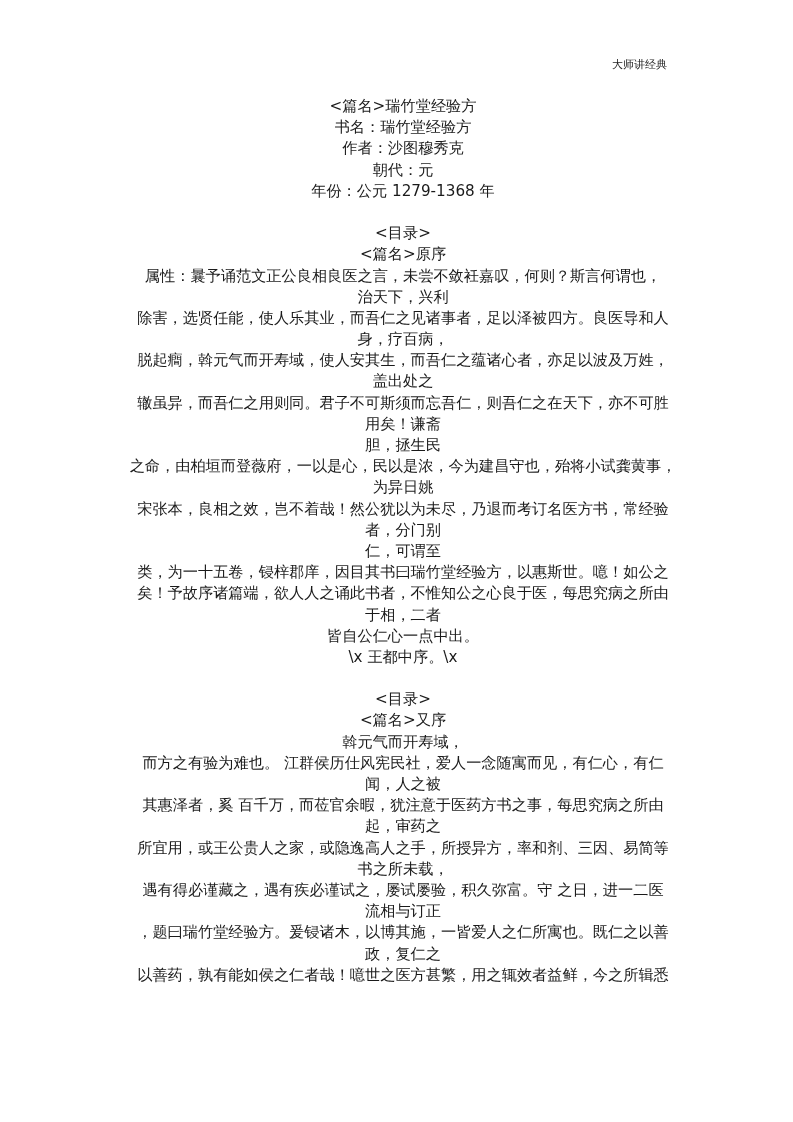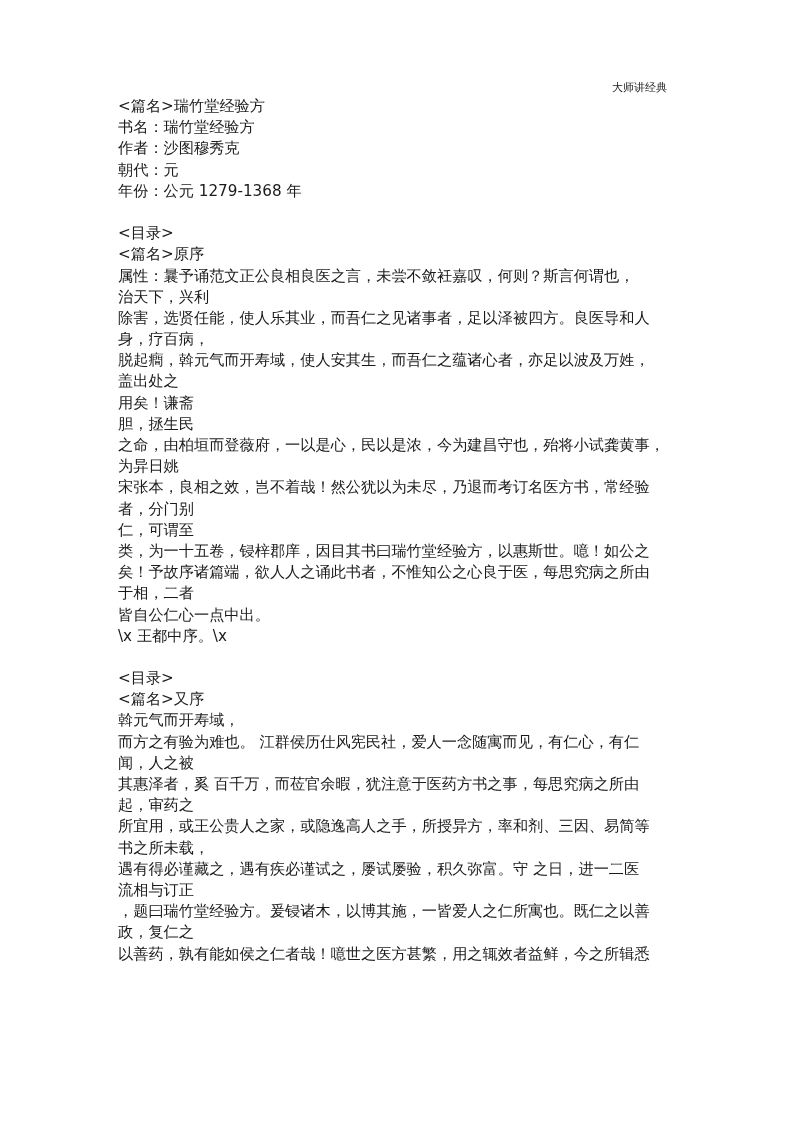--- a/index.html
+++ b/index.html
@@ -3,27 +3,27 @@
   <meta charset="utf-8">
   <style>
     html, body { margin: 0; padding: 0; background: #ffffff; }
     body {
       width: 793px; height: 1122px; position: relative; overflow: hidden;
       font-family: "DejaVu Sans", "Liberation Sans", sans-serif;
       color: #1a1a1a;
     }
     .header {
       position: absolute; top: 57px; left: 612px;
-      font-size: 11px; color: #222; margin-top: 23px;
+      font-size: 11px; color: #222;
     }
     .content {
       position: absolute; top: 96px; left: 118px; width: 570px;
       font-size: 15.2px; line-height: 21.2px;
     }
-    .line { white-space: nowrap; height: 21.2px; }
+    .line { white-space: nowrap; height: 21.2px; text-align: center; }
     .blank { height: 21.2px; }
   </style>
 </head>
 <body>
 
 <div class="header">大师讲经典</div>
 
 <div class="content">
   <div class="line">&lt;篇名&gt;瑞竹堂经验方</div>
   <div class="line">书名：瑞竹堂经验方</div>
@@ -34,20 +34,21 @@
 
   <div>
     <div class="line">&lt;目录&gt;</div>
     <div class="line">&lt;篇名&gt;原序</div>
     <div class="line">属性：曩予诵范文正公良相良医之言，未尝不敛衽嘉叹，何则？斯言何谓也，</div>
     <div class="line">治天下，兴利</div>
     <div class="line">除害，选贤任能，使人乐其业，而吾仁之见诸事者，足以泽被四方。良医导和人</div>
     <div class="line">身，疗百病，</div>
     <div class="line">脱起癎，斡元气而开寿域，使人安其生，而吾仁之蕴诸心者，亦足以波及万姓，</div>
     <div class="line">盖出处之</div>
+    <div class="line">辙虽异，而吾仁之用则同。君子不可斯须而忘吾仁，则吾仁之在天下，亦不可胜</div>
     <div class="line">用矣！谦斋</div>
     <div class="line">胆，拯生民</div>
     <div class="line">之命，由柏垣而登薇府，一以是心，民以是浓，今为建昌守也，殆将小试龚黄事，</div>
     <div class="line">为异日姚</div>
     <div class="line">宋张本，良相之效，岂不着哉！然公犹以为未尽，乃退而考订名医方书，常经验</div>
     <div class="line">者，分门别</div>
     <div class="line">仁，可谓至</div>
     <div class="line">类，为一十五卷，锓梓郡庠，因目其书曰瑞竹堂经验方，以惠斯世。噫！如公之</div>
     <div class="line">矣！予故序诸篇端，欲人人之诵此书者，不惟知公之心良于医，每思究病之所由</div>
     <div class="line">于相，二者</div>

